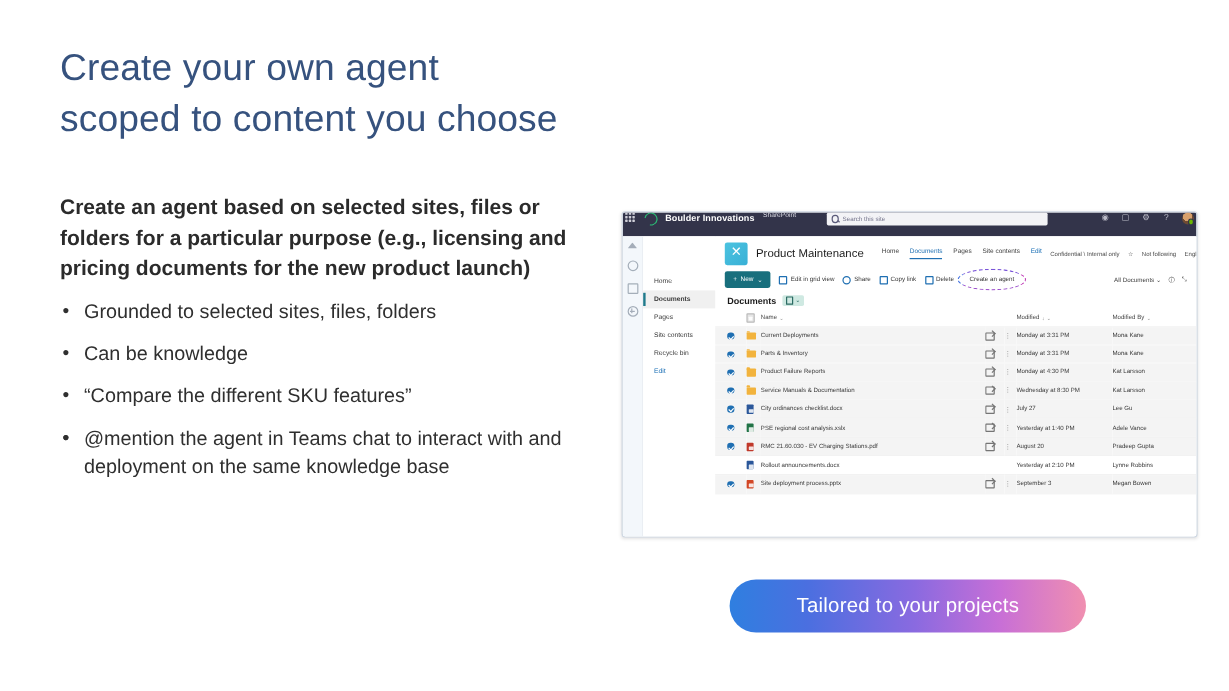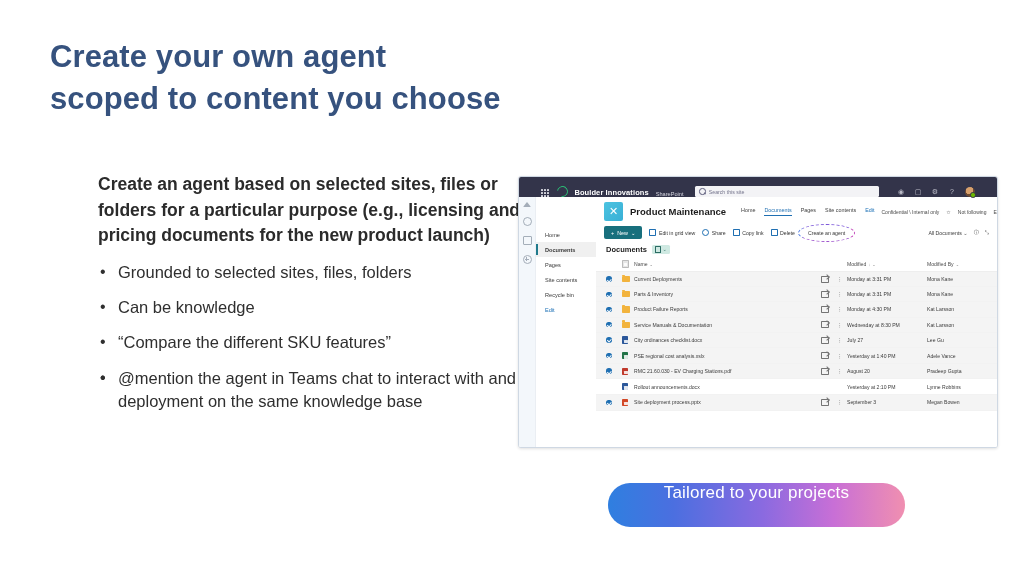--- a/index.html
+++ b/index.html
@@ -5,26 +5,26 @@
   html,body{margin:0;padding:0;}
   body{
     width:1024px;height:576px;background:#ffffff;
     font-family:"Liberation Sans", sans-serif;
     color:#1f1f1f;overflow:hidden;position:relative;
   }
 
   
   .slide-title{
     position:absolute;left:50px;top:36px;width:620px;
-    font-size:31px;line-height:1.34;color:#36527e;font-weight:700;
+    font-size:31px;line-height:1.34;color:#36527e;font-weight:400;
     letter-spacing:.1px;
   }
 
   
-  .left-col{position:absolute;left:50px;top:172px;width:460px;margin-left:48px;}
+  .left-col{position:absolute;left:50px;top:160px;width:460px;}
   .lead{
     font-weight:bold;font-size:17.5px;line-height:1.46;color:#2b2b2b;
     margin:0 0 12px 0;
   }
   .bullets{list-style:none;margin:0;padding:0;}
   .bullets li{
     position:relative;padding-left:20px;font-size:16.5px;line-height:1.42;
     color:#2f2f2f;margin-bottom:12px;
   }
   .bullets li .bullet-dot{
@@ -33,22 +33,22 @@
 
   
   .shot{
     position:absolute;left:518px;top:176px;width:478px;height:270px;
     background:#fff;border:1px solid #cfd8e3;border-radius:3px;
     overflow:hidden;box-shadow:0 1px 3px rgba(0,0,0,.12);
   }
 
   
   .suite-bar{
-    height:20px;background:#33344a;display:flex;align-items:flex-end;
-    padding:0 22px;gap:6px;color:#fff;
+    height:20px;background:#33344a;display:flex;align-items:flex-start;
+    padding:0 2px;gap:6px;color:#fff;
   }
   .waffle{display:grid;grid-template-columns:repeat(3,2px);grid-template-rows:repeat(3,2px);gap:1.2px;margin-right:2px;}
   .waffle i{display:block;width:2px;height:2px;background:#cfcfd8;border-radius:.5px;}
   .suite-logo{
     width:9px;height:9px;border:1.6px solid #2bb673;border-radius:50%;
     border-left-color:transparent;transform:rotate(-35deg);flex:0 0 auto;
   }
   .suite-brand{font-size:7.5px;font-weight:bold;letter-spacing:.1px;white-space:nowrap;}
   .suite-app{font-size:5.6px;color:#d7d7e0;white-space:nowrap;margin-left:1px;}
   .suite-search{
@@ -92,21 +92,21 @@
   .content{flex:1;min-width:0;background:#fff;display:flex;flex-direction:column;}
 
   
   .site-head{display:flex;align-items:center;padding:5px 8px 3px 8px;gap:7px;}
   .site-logo{
     width:19px;height:19px;border-radius:2px;
     background:linear-gradient(135deg,#4cc3e0,#38b0d6);
     display:flex;align-items:center;justify-content:center;flex:0 0 auto;
   }
   .site-logo span{color:#fff;font-size:11px;line-height:1;transform:translateY(-.5px);}
-  .site-name{font-size:9.5px;font-weight:bold;color:#1b1b1b;white-space:nowrap;}
+  .site-name{font-size:9.5px;font-weight:normal;color:#1b1b1b;white-space:nowrap;}
   .site-nav{display:flex;gap:9px;margin-left:8px;}
   .site-nav a{font-size:5.4px;color:#3d3d3d;text-decoration:none;white-space:nowrap;padding-bottom:2px;}
   .site-nav a.active{color:#1f6fb2;border-bottom:1px solid #1f6fb2;}
   .site-nav a.edit{color:#1a6fb5;}
   .site-right{margin-left:auto;display:flex;align-items:center;gap:7px;padding-right:2px;}
   .site-right span{font-size:5px;color:#4a4a4a;white-space:nowrap;}
   .star{color:#4a4a4a;font-size:5.5px;}
 
   
   .cmdbar{display:flex;align-items:center;gap:7px;padding:2px 8px 2px 8px;position:relative;}
@@ -169,21 +169,21 @@
   .share-ic{width:5.5px;height:5px;border:.7px solid #555;border-radius:.8px;display:block;position:relative;opacity:.8;}
   .share-ic:after{content:"";position:absolute;right:-1.2px;top:-1.6px;width:3px;height:3px;border-top:.7px solid #555;border-right:.7px solid #555;transform:rotate(45deg);}
   .dots{color:#777;font-size:5.5px;letter-spacing:.3px;}
   .colhdr{display:inline-flex;align-items:center;gap:2px;}
   .chev{font-size:4px;color:#777;}
 
   
   .pill{
     position:absolute;left:608px;top:483px;width:297px;height:44px;border-radius:22px;
     background:linear-gradient(90deg,#2f7fe0 0%,#4b6fe0 22%,#8a6ae0 52%,#c86fd6 76%,#f08fb0 100%);
-    display:flex;justify-content:center;
+    display:flex;align-items:center;justify-content:center;
   }
   .pill span{color:#ffffff;font-size:17px;letter-spacing:.2px;}
 </style>
 </head>
 <body>
 
 <div class="slide-title">
   <div>Create your own agent</div>
   <div>scoped to content you choose</div>
 </div>

